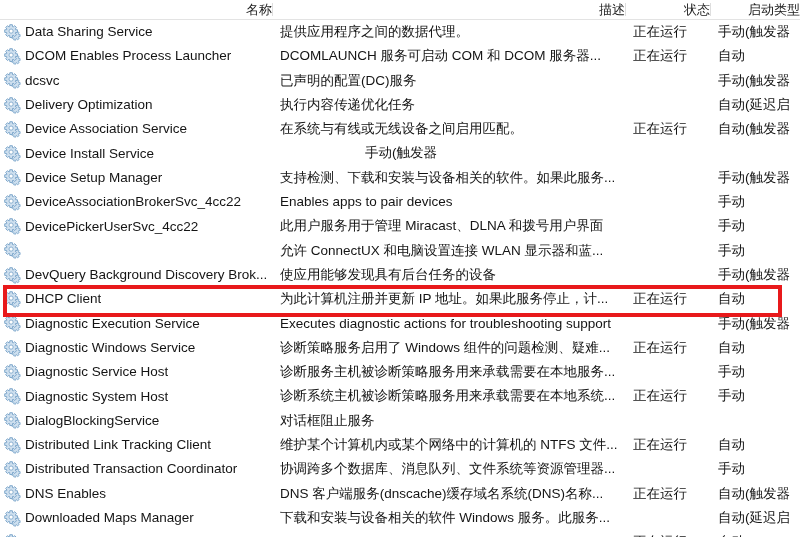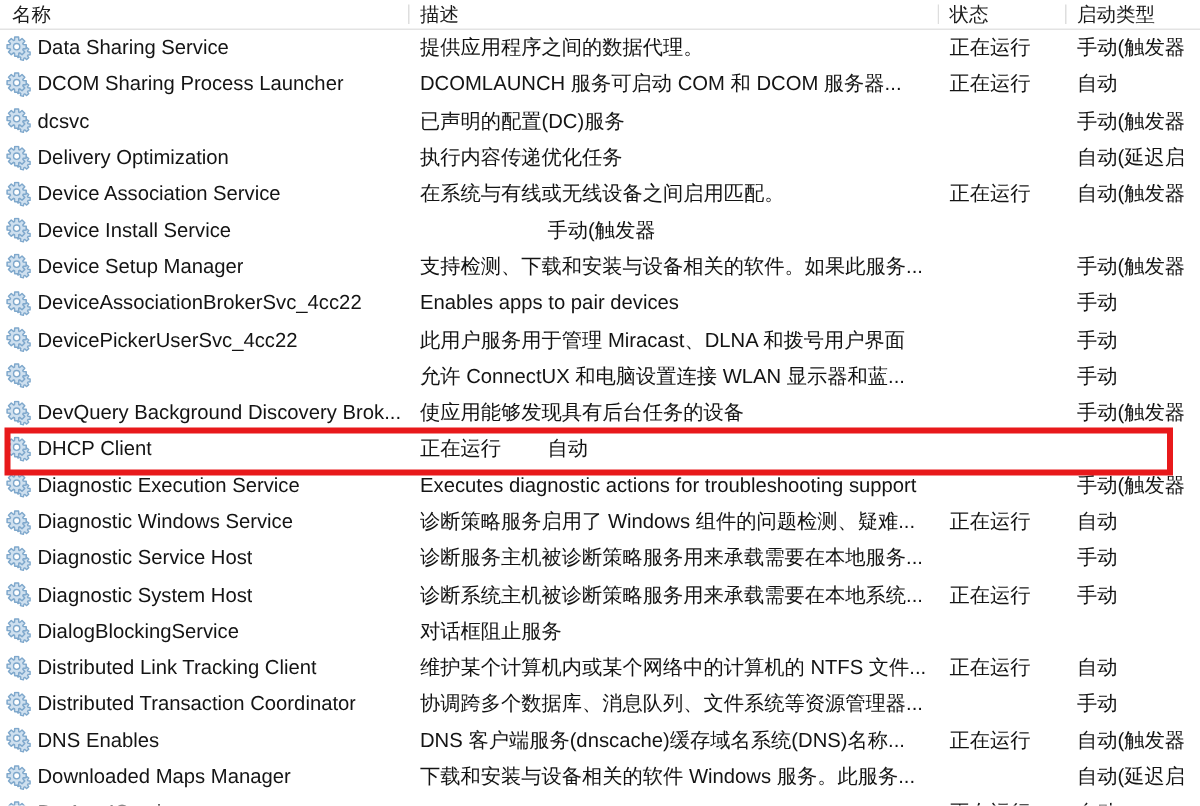--- a/index.html
+++ b/index.html
@@ -36,20 +36,21 @@
   }
   .list-header .hcell {
     position: relative;
     box-sizing: border-box;
     padding-left: 8px;
     font-size: 13px;
     line-height: 19px;
     color: #1b1b1b;
     white-space: nowrap;
     overflow: hidden;
+    text-align: right;
   }
   .list-header .hcell + .hcell::before {
     content: "";
     position: absolute;
     left: 0;
     top: 3px;
     bottom: 3px;
     width: 1px;
     background: #dedede;
   }
@@ -60,21 +61,20 @@
   .col-status { width: 85px;  min-width: 85px;  }
   .col-start  { width: 90px;  min-width: 90px;  }
 
   
   #rows {
     position: relative;
   }
   .row {
     display: flex;
     height: 24.3px;
-    align-items: center;
     background: #ffffff;
   }
   .cell {
     box-sizing: border-box;
     padding-left: 8px;
     font-size: 13.5px;
     line-height: 24px;
     color: #141414;
     white-space: nowrap;
     overflow: hidden;
@@ -138,21 +138,21 @@
         <div class="cell col-status">正在运行</div>
         <div class="cell col-start">手动(触发器</div>
       </div>
       <div class="row">
         <div class="cell name col-name">
           <svg viewBox="0 0 17 17" class="svc-icon">
             <path d="M16.09,10.60L16.09,12.60L14.62,12.67L14.32,13.29L15.18,14.48L13.61,15.74L12.65,14.62L11.97,14.78L11.58,16.20L9.62,15.75L9.89,14.30L9.34,13.87L7.99,14.45L7.12,12.64L8.42,11.95L8.42,11.25L7.12,10.56L7.99,8.75L9.34,9.33L9.89,8.90L9.62,7.45L11.58,7.00L11.97,8.42L12.65,8.58L13.61,7.46L15.18,8.72L14.32,9.91L14.62,10.53Z" fill="#cfe0ef" stroke="#7fa8cc" stroke-width="0.9" stroke-linejoin="round"></path>
             <path d="M13.47,5.81L13.47,8.39L11.47,8.55L11.21,9.16L12.52,10.69L10.69,12.52L9.16,11.21L8.55,11.47L8.39,13.47L5.81,13.47L5.65,11.47L5.04,11.21L3.51,12.52L1.68,10.69L2.99,9.16L2.73,8.55L0.73,8.39L0.73,5.81L2.73,5.65L2.99,5.04L1.68,3.51L3.51,1.68L5.04,2.99L5.65,2.73L5.81,0.73L8.39,0.73L8.55,2.73L9.16,2.99L10.69,1.68L12.52,3.51L11.21,5.04L11.47,5.65Z" fill="#cfe0ef" stroke="#7fa8cc" stroke-width="1" stroke-linejoin="round"></path>
             <circle cx="7.1" cy="7.1" r="2.1" fill="#ffffff" stroke="#7fa8cc" stroke-width="0.9"></circle>
           </svg>
-          <span class="name-text">DCOM Sharing Process Launcher</span>
+          <span class="name-text">DCOM Enables Process Launcher</span>
         </div>
         <div class="cell col-desc">DCOMLAUNCH 服务可启动 COM 和 DCOM 服务器...</div>
         <div class="cell col-status">正在运行</div>
         <div class="cell col-start">自动</div>
       </div>
       <div class="row">
         <div class="cell name col-name">
           <svg viewBox="0 0 17 17" class="svc-icon">
             <path d="M16.09,10.60L16.09,12.60L14.62,12.67L14.32,13.29L15.18,14.48L13.61,15.74L12.65,14.62L11.97,14.78L11.58,16.20L9.62,15.75L9.89,14.30L9.34,13.87L7.99,14.45L7.12,12.64L8.42,11.95L8.42,11.25L7.12,10.56L7.99,8.75L9.34,9.33L9.89,8.90L9.62,7.45L11.58,7.00L11.97,8.42L12.65,8.58L13.61,7.46L15.18,8.72L14.32,9.91L14.62,10.53Z" fill="#cfe0ef" stroke="#7fa8cc" stroke-width="0.9" stroke-linejoin="round"></path>
             <path d="M13.47,5.81L13.47,8.39L11.47,8.55L11.21,9.16L12.52,10.69L10.69,12.52L9.16,11.21L8.55,11.47L8.39,13.47L5.81,13.47L5.65,11.47L5.04,11.21L3.51,12.52L1.68,10.69L2.99,9.16L2.73,8.55L0.73,8.39L0.73,5.81L2.73,5.65L2.99,5.04L1.68,3.51L3.51,1.68L5.04,2.99L5.65,2.73L5.81,0.73L8.39,0.73L8.55,2.73L9.16,2.99L10.69,1.68L12.52,3.51L11.21,5.04L11.47,5.65Z" fill="#cfe0ef" stroke="#7fa8cc" stroke-width="1" stroke-linejoin="round"></path>
@@ -268,20 +268,21 @@
       </div>
       <div class="row">
         <div class="cell name col-name">
           <svg viewBox="0 0 17 17" class="svc-icon">
             <path d="M16.09,10.60L16.09,12.60L14.62,12.67L14.32,13.29L15.18,14.48L13.61,15.74L12.65,14.62L11.97,14.78L11.58,16.20L9.62,15.75L9.89,14.30L9.34,13.87L7.99,14.45L7.12,12.64L8.42,11.95L8.42,11.25L7.12,10.56L7.99,8.75L9.34,9.33L9.89,8.90L9.62,7.45L11.58,7.00L11.97,8.42L12.65,8.58L13.61,7.46L15.18,8.72L14.32,9.91L14.62,10.53Z" fill="#cfe0ef" stroke="#7fa8cc" stroke-width="0.9" stroke-linejoin="round"></path>
             <path d="M13.47,5.81L13.47,8.39L11.47,8.55L11.21,9.16L12.52,10.69L10.69,12.52L9.16,11.21L8.55,11.47L8.39,13.47L5.81,13.47L5.65,11.47L5.04,11.21L3.51,12.52L1.68,10.69L2.99,9.16L2.73,8.55L0.73,8.39L0.73,5.81L2.73,5.65L2.99,5.04L1.68,3.51L3.51,1.68L5.04,2.99L5.65,2.73L5.81,0.73L8.39,0.73L8.55,2.73L9.16,2.99L10.69,1.68L12.52,3.51L11.21,5.04L11.47,5.65Z" fill="#cfe0ef" stroke="#7fa8cc" stroke-width="1" stroke-linejoin="round"></path>
             <circle cx="7.1" cy="7.1" r="2.1" fill="#ffffff" stroke="#7fa8cc" stroke-width="0.9"></circle>
           </svg>
           <span class="name-text">DHCP Client</span>
         </div>
+        <div class="cell col-desc">为此计算机注册并更新 IP 地址。如果此服务停止，计...</div>
         <div class="cell col-status">正在运行</div>
         <div class="cell col-start">自动</div>
       </div>
       <div class="row">
         <div class="cell name col-name">
           <svg viewBox="0 0 17 17" class="svc-icon">
             <path d="M16.09,10.60L16.09,12.60L14.62,12.67L14.32,13.29L15.18,14.48L13.61,15.74L12.65,14.62L11.97,14.78L11.58,16.20L9.62,15.75L9.89,14.30L9.34,13.87L7.99,14.45L7.12,12.64L8.42,11.95L8.42,11.25L7.12,10.56L7.99,8.75L9.34,9.33L9.89,8.90L9.62,7.45L11.58,7.00L11.97,8.42L12.65,8.58L13.61,7.46L15.18,8.72L14.32,9.91L14.62,10.53Z" fill="#cfe0ef" stroke="#7fa8cc" stroke-width="0.9" stroke-linejoin="round"></path>
             <path d="M13.47,5.81L13.47,8.39L11.47,8.55L11.21,9.16L12.52,10.69L10.69,12.52L9.16,11.21L8.55,11.47L8.39,13.47L5.81,13.47L5.65,11.47L5.04,11.21L3.51,12.52L1.68,10.69L2.99,9.16L2.73,8.55L0.73,8.39L0.73,5.81L2.73,5.65L2.99,5.04L1.68,3.51L3.51,1.68L5.04,2.99L5.65,2.73L5.81,0.73L8.39,0.73L8.55,2.73L9.16,2.99L10.69,1.68L12.52,3.51L11.21,5.04L11.47,5.65Z" fill="#cfe0ef" stroke="#7fa8cc" stroke-width="1" stroke-linejoin="round"></path>
             <circle cx="7.1" cy="7.1" r="2.1" fill="#ffffff" stroke="#7fa8cc" stroke-width="0.9"></circle>
           </svg>

